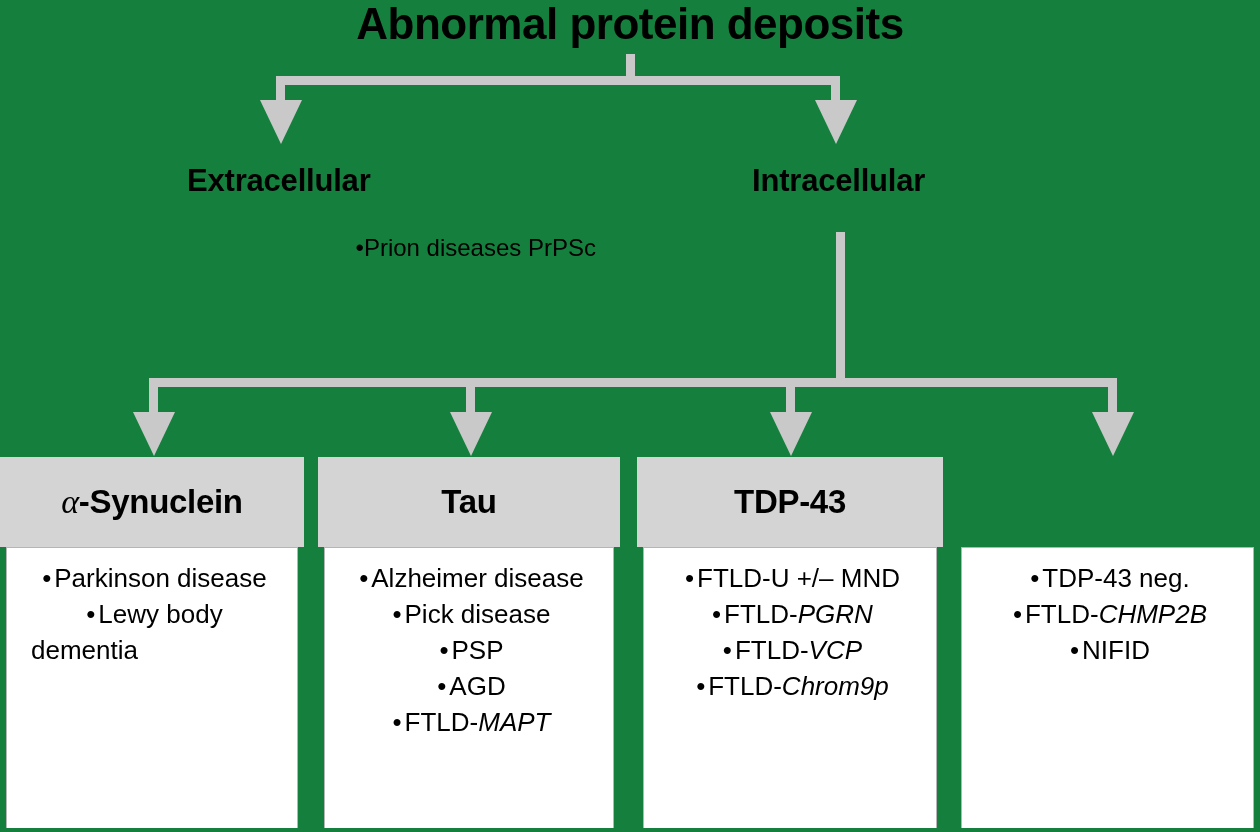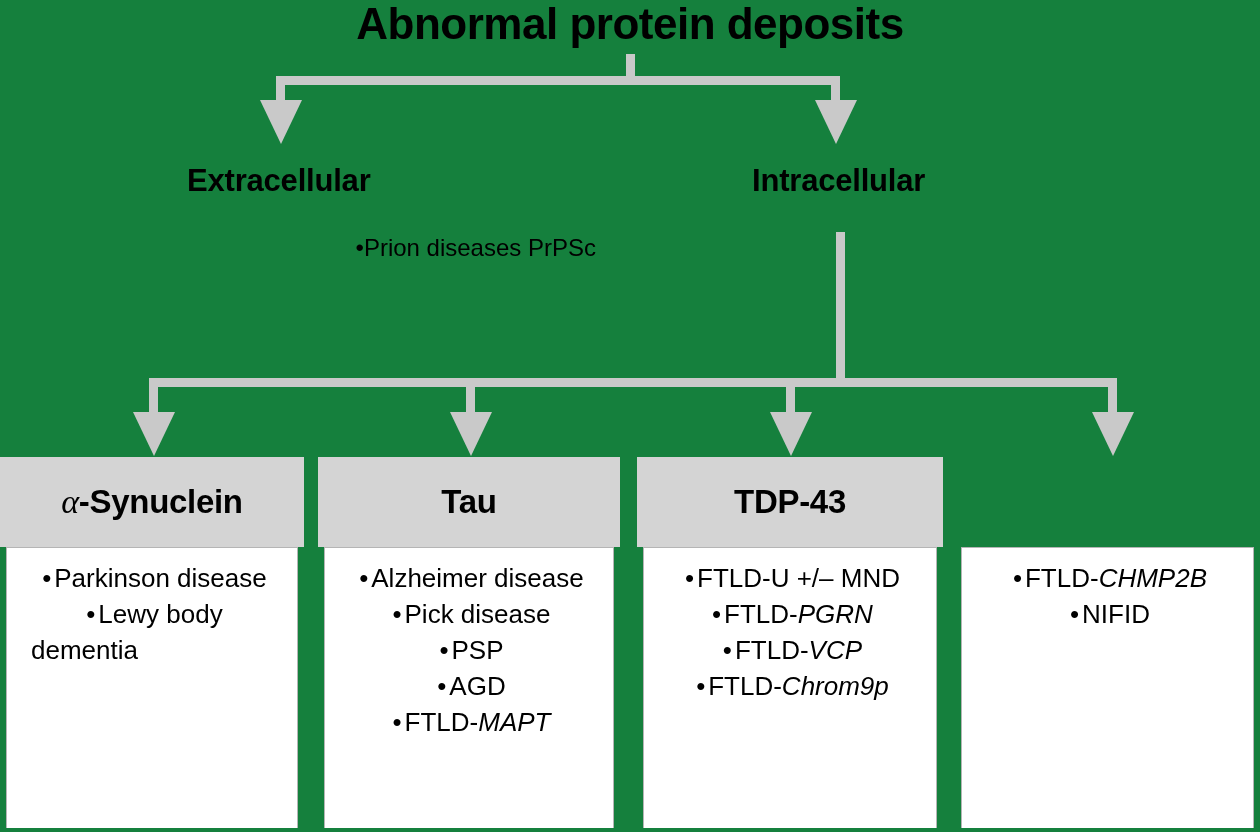--- a/index.html
+++ b/index.html
@@ -228,20 +228,23 @@
       </span>
       <span class="bullet-row">
         <span class="bullet-dot">•</span><span>FTLD-</span><i>Chrom9p</i>
       </span>
     </div>
   </div>
 
   <div class="cat-box" style="left:955px; width:305px;">
     <div class="cat-body">
       <span class="bullet-row">
+        <span class="bullet-dot">•</span><span>TDP-43 neg.</span>
+      </span>
+      <span class="bullet-row">
         <span class="bullet-dot">•</span><span>FTLD-</span><i>CHMP2B</i>
       </span>
       <span class="bullet-row">
         <span class="bullet-dot">•</span><span>NIFID</span>
       </span>
     </div>
   </div>
 
 </div>
 

